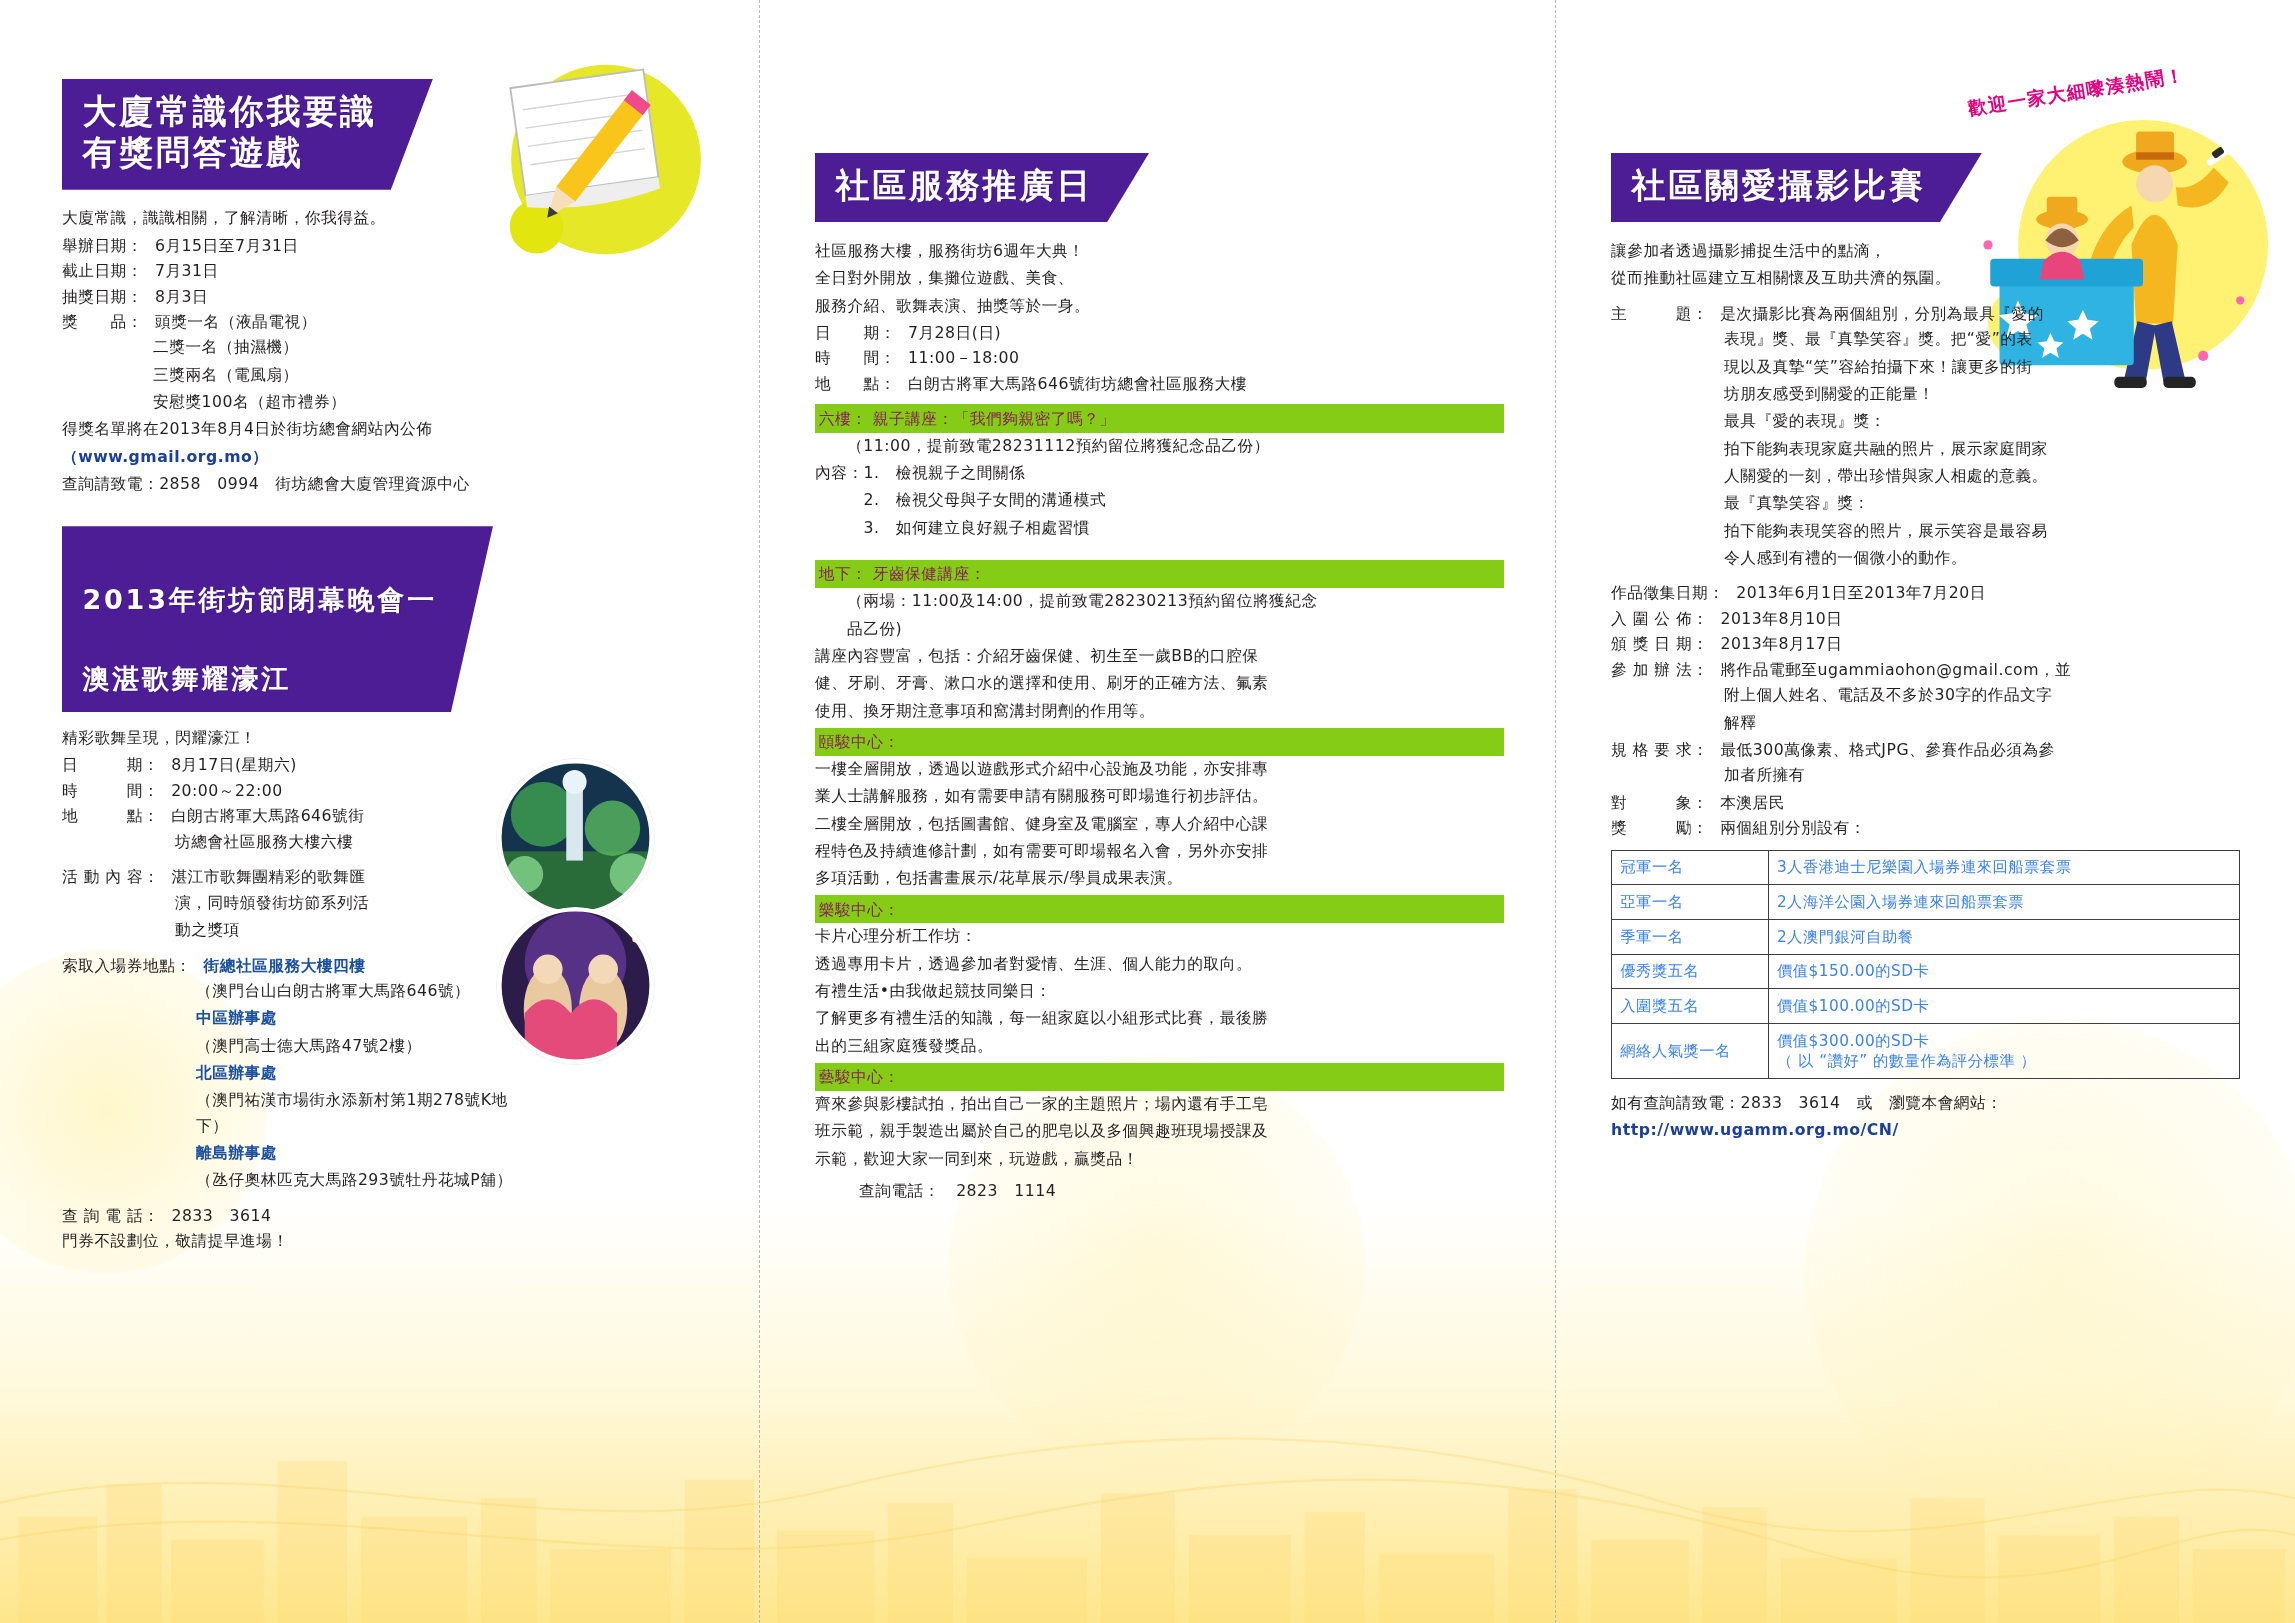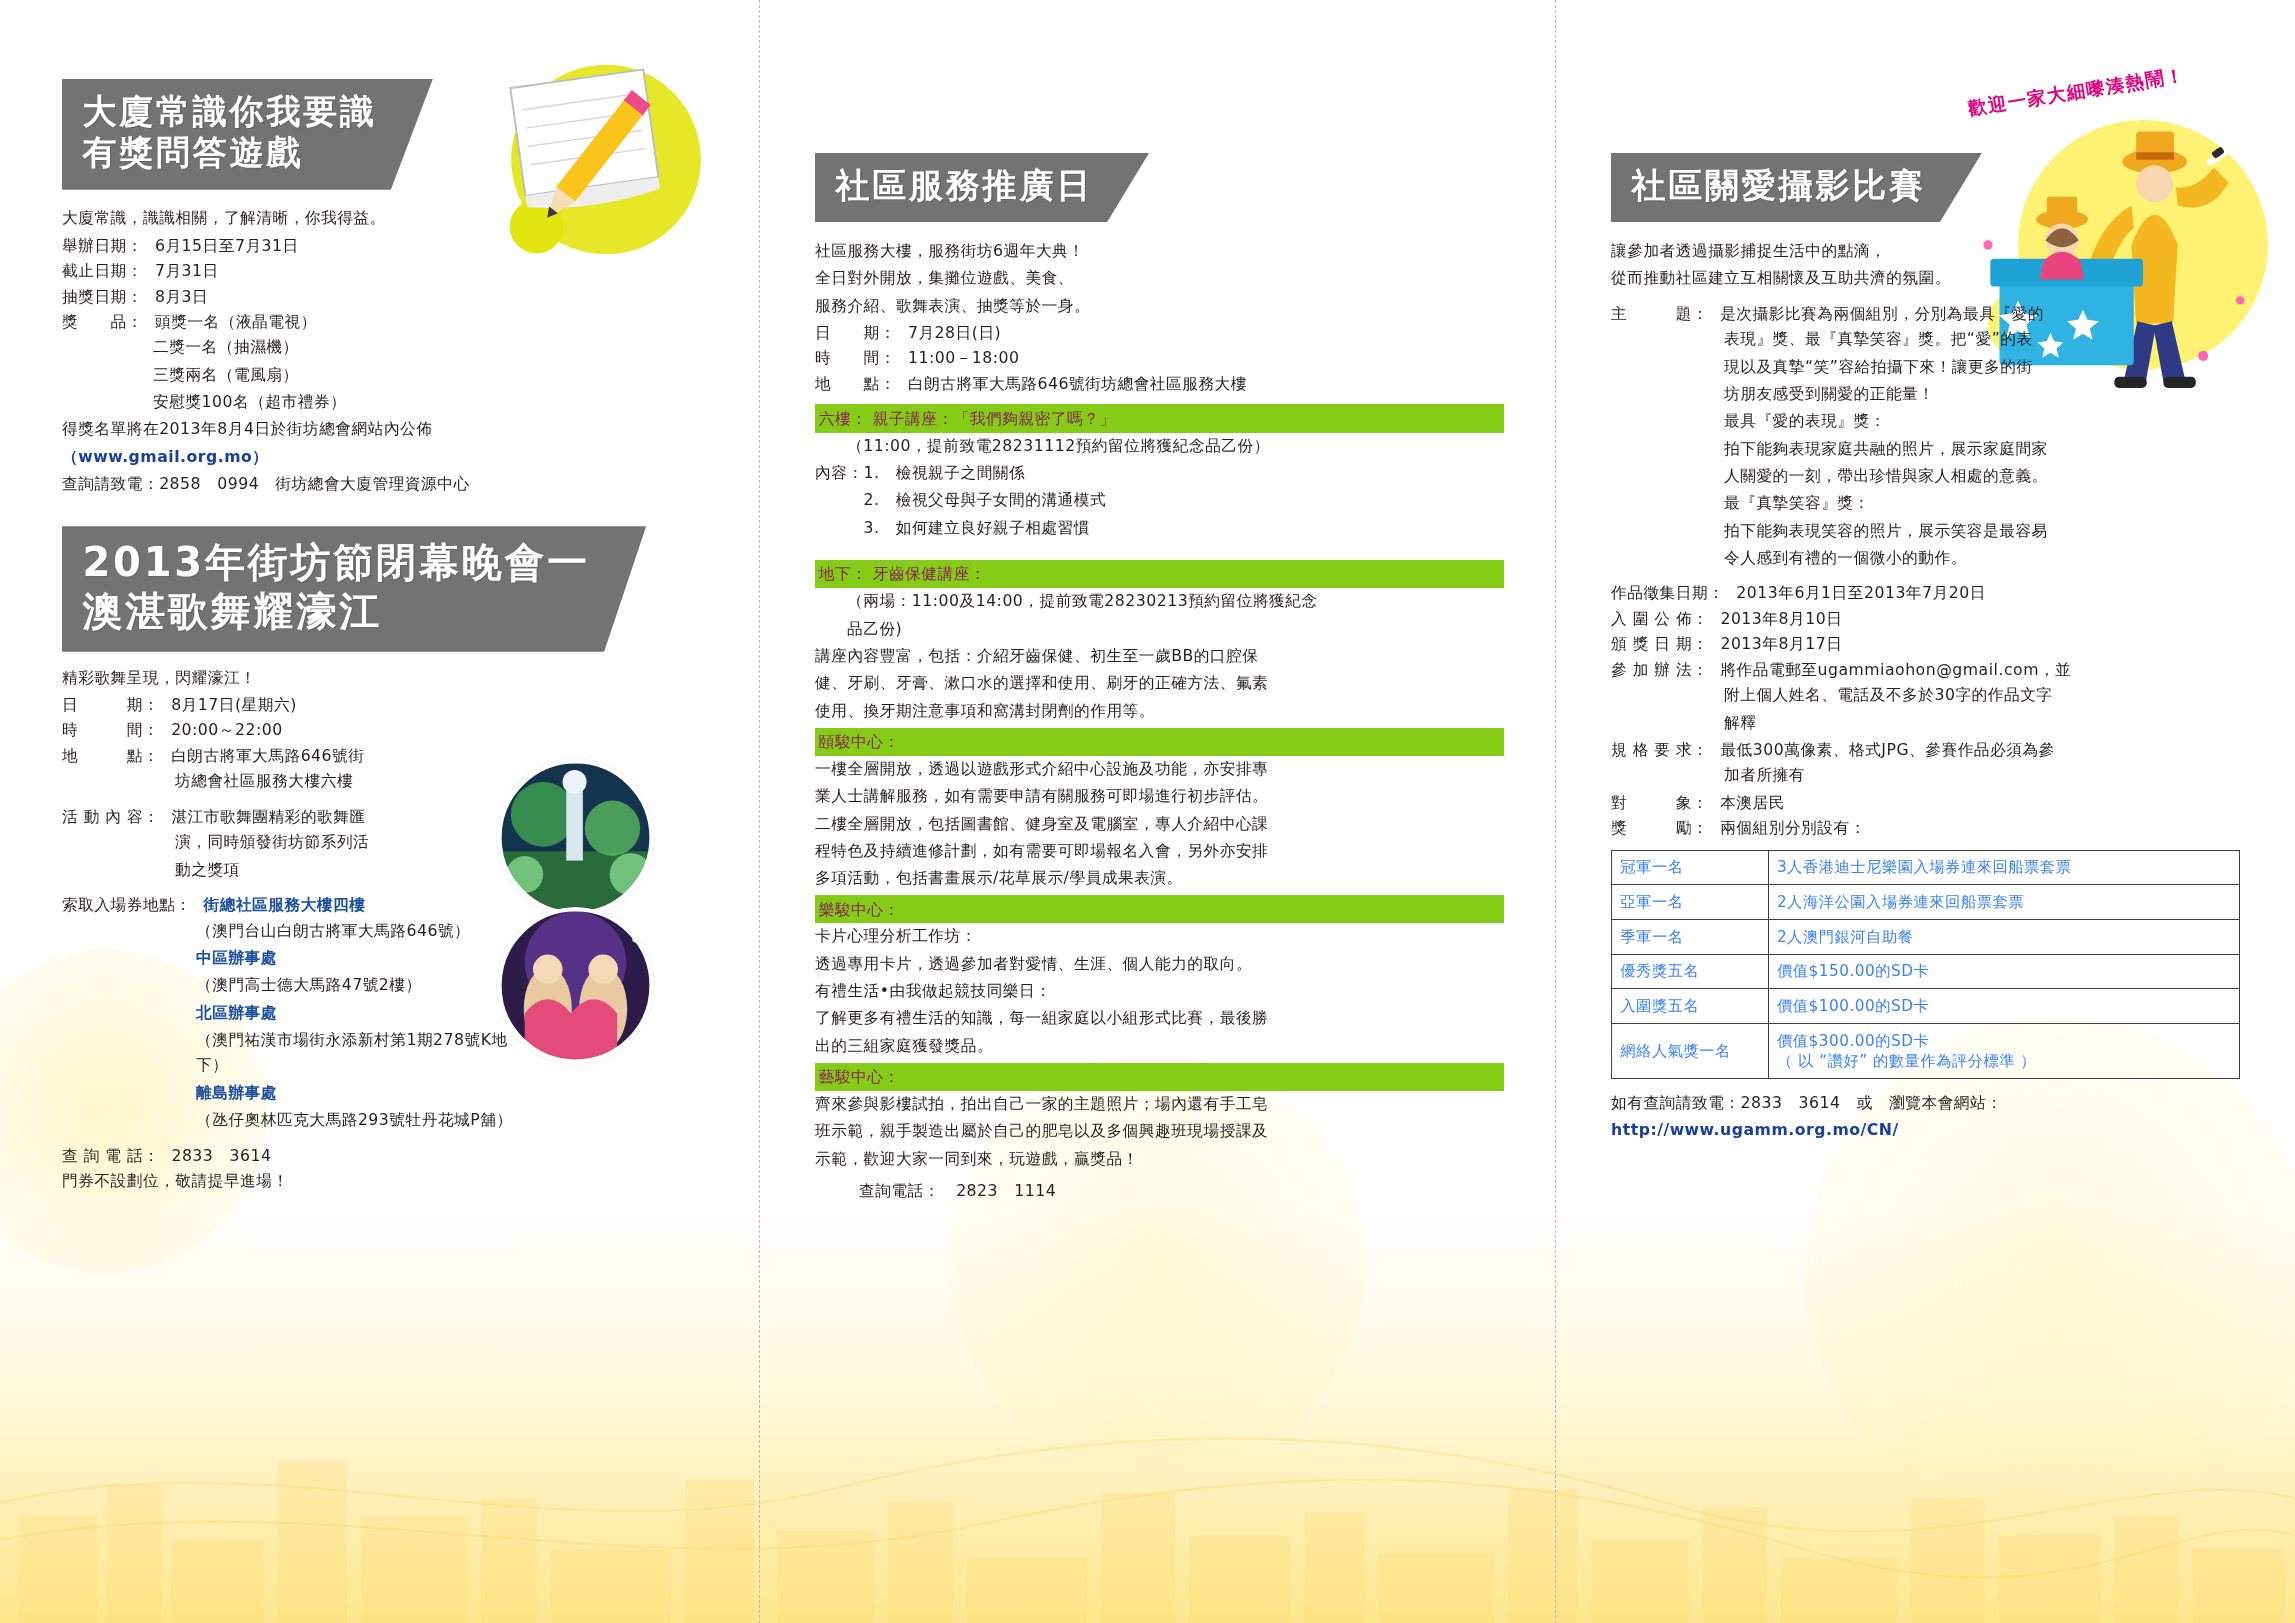--- a/index.html
+++ b/index.html
@@ -39,36 +39,36 @@
     position:absolute; top:0; bottom:0;
     box-sizing:border-box;
   }
   .col1{ left:0; width:759px; padding:79px 56px 0 62px; }
   .col2{ left:759px; width:796px; padding:153px 51px 0 56px; }
   .col3{ left:1555px; width:741px; padding:153px 56px 0 56px; }
 
   
   .banner{
     position:relative; display:inline-block;
-    background:#737373;
+    background:#4c1d95;
     color:#ffffff;
     padding:12px 56px 15.7px 20.4px;
     clip-path:polygon(0 0, 100% 0, calc(100% - 42px) 100%, 0 100%);
     margin-bottom:15.7px;
   }
   .banner .line{
     font-family:"DejaVu Sans","Liberation Sans",sans-serif;
     font-weight:bold;
     font-size:34px;
     letter-spacing:2.8px;
     line-height:1.22;
     white-space:nowrap;
     text-shadow:1.4px 1.4px 0 rgba(0,0,0,.12);
   }
-  .banner.small .line{ font-size:40px; }
+  .banner.small .line{ font-size:27px;margin-top:46px; }
 
   
   .txt{
     font-size:15.7px;
     line-height:1.62;
     color:#231f20;
     letter-spacing:0.5px;
   }
   .txt p{ margin:0 0 1.9px 0; }
   .row{ display:flex; align-items:flex-start; }

